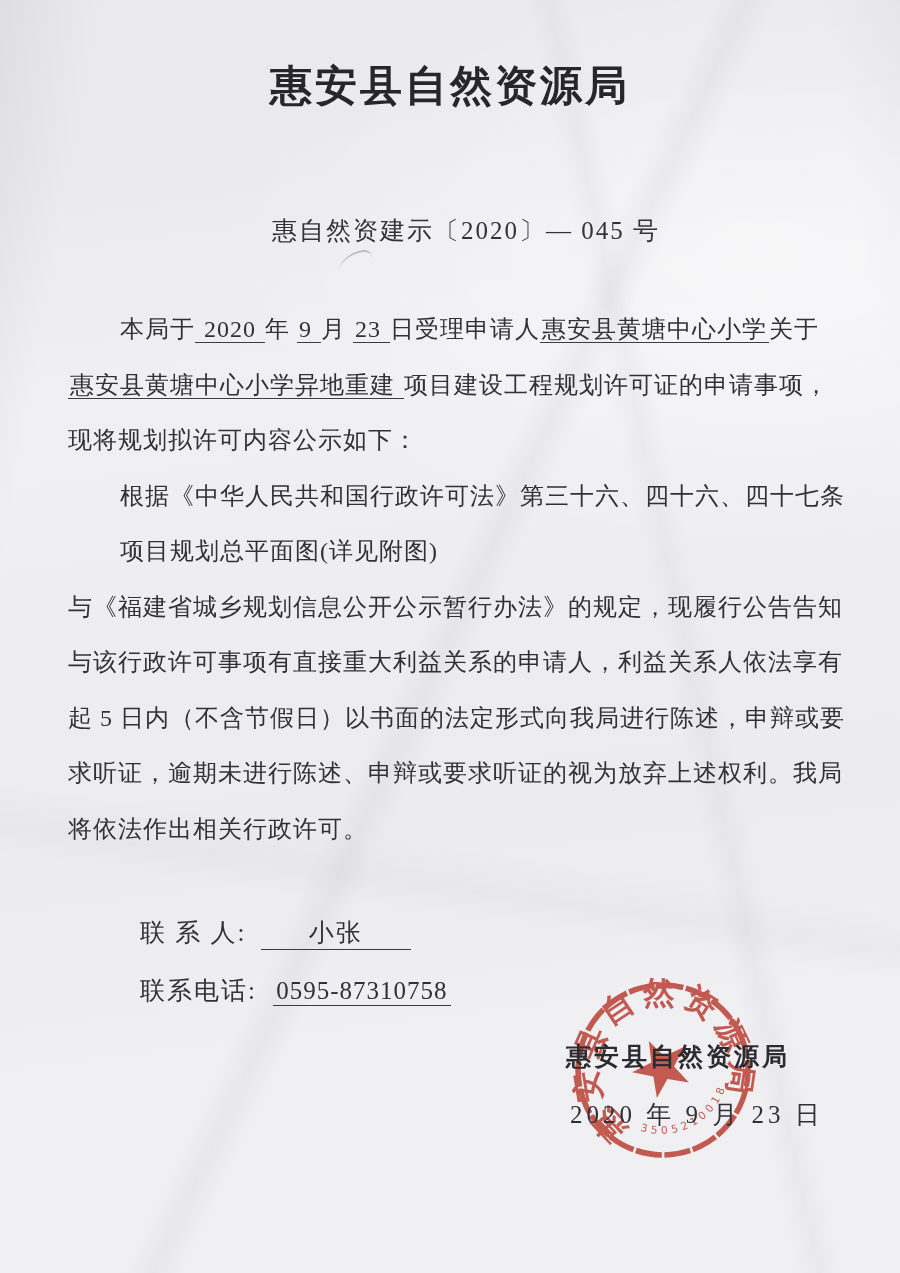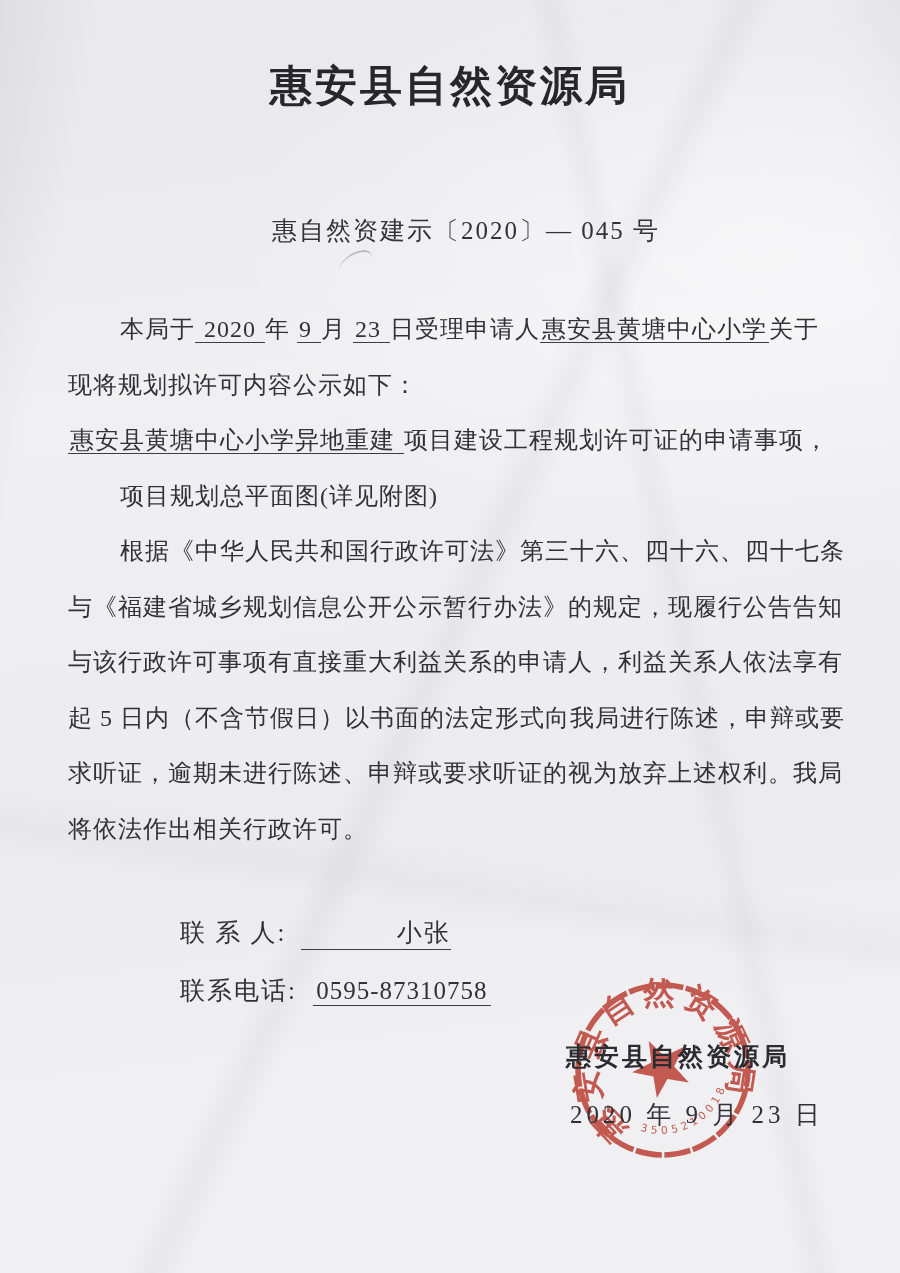--- a/index.html
+++ b/index.html
@@ -67,26 +67,26 @@
   .line.indent { padding-left: 52px; }
   .u { border-bottom: 1.6px solid #3c3c42; padding: 0 2px; }
   .contact-row {
     position: absolute;
     left: 140px;
     font-size: 25px;
     color: #313136;
   }
   .contact-person { top: 916px; }
   .contact-phone  { top: 974px; }
-  .contact-label { letter-spacing: 2px; margin-left: 40px; }
+  .contact-label { letter-spacing: 2px; }
   .blank-fill {
     display: inline-block;
     min-width: 150px;
     margin-left: 8px;
-    text-align: right;
+    text-align: center;
     border-bottom: 1.6px solid #3c3c42;
     letter-spacing: 2px;
     font-family: Liberation Serif, serif;
   }
   .phone-value {
     display: inline-block;
     margin-left: 10px;
     border-bottom: 1.6px solid #3c3c42;
     padding: 0 3px;
     letter-spacing: 1px;
@@ -139,24 +139,24 @@
 <div class="page">
 
   <div class="title title-1">惠安县自然资源局</div>
 
   <div class="doc-number">惠自然资建示〔2020〕— 045 号</div>
 
   <div class="smudge"></div>
 
   <div class="doc-body">
     <div class="line indent"><span>本局于</span><span class="u"> 2020 </span><span> 年 </span><span class="u">9 </span><span> 月 </span><span class="u"> 23 </span><span> 日受理申请人</span><span class="u">惠安县黄塘中心小学</span><span>关于</span></div>
+    <div class="line"><span class="u">惠安县黄塘中心小学异地重建 </span><span> 项目建设工程规划许可证的申请事项，</span></div>
     <div class="line"><span>现将规划拟许可内容公示如下：</span></div>
-    <div class="line"><span class="u">惠安县黄塘中心小学异地重建 </span><span> 项目建设工程规划许可证的申请事项，</span></div>
+    <div class="line indent"><span>根据《中华人民共和国行政许可法》第三十六、四十六、四十七条</span></div>
     <div class="line indent"><span>项目规划总平面图(详见附图)</span></div>
-    <div class="line indent"><span>根据《中华人民共和国行政许可法》第三十六、四十六、四十七条</span></div>
     <div class="line"><span>与《福建省城乡规划信息公开公示暂行办法》的规定，现履行公告告知</span></div>
     <div class="line"><span>与该行政许可事项有直接重大利益关系的申请人，利益关系人依法享有</span></div>
     <div class="line"><span>起 5 日内（不含节假日）以书面的法定形式向我局进行陈述，申辩或要</span></div>
     <div class="line"><span>求听证，逾期未进行陈述、申辩或要求听证的视为放弃上述权利。我局</span></div>
     <div class="line"><span>将依法作出相关行政许可。</span></div>
   </div>
 
   <div class="contact-row contact-person">
     <span class="contact-label">联 系 人:</span>
     <span class="blank-fill">小张</span>

